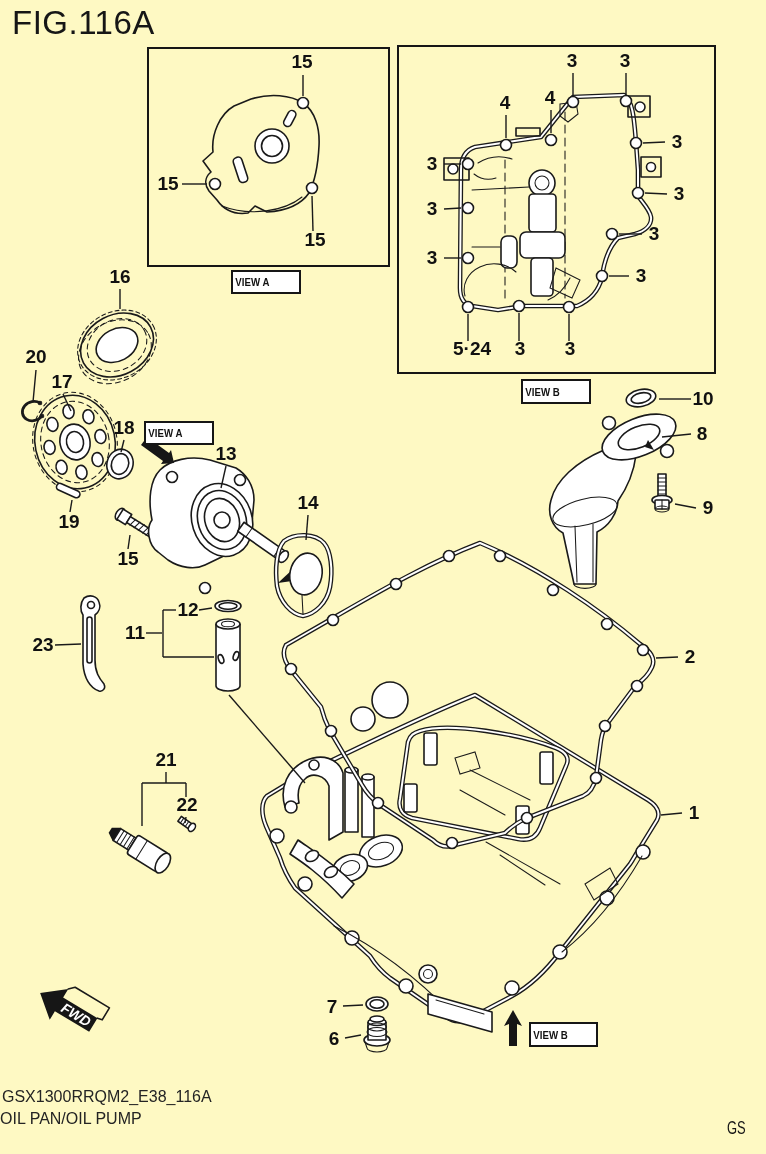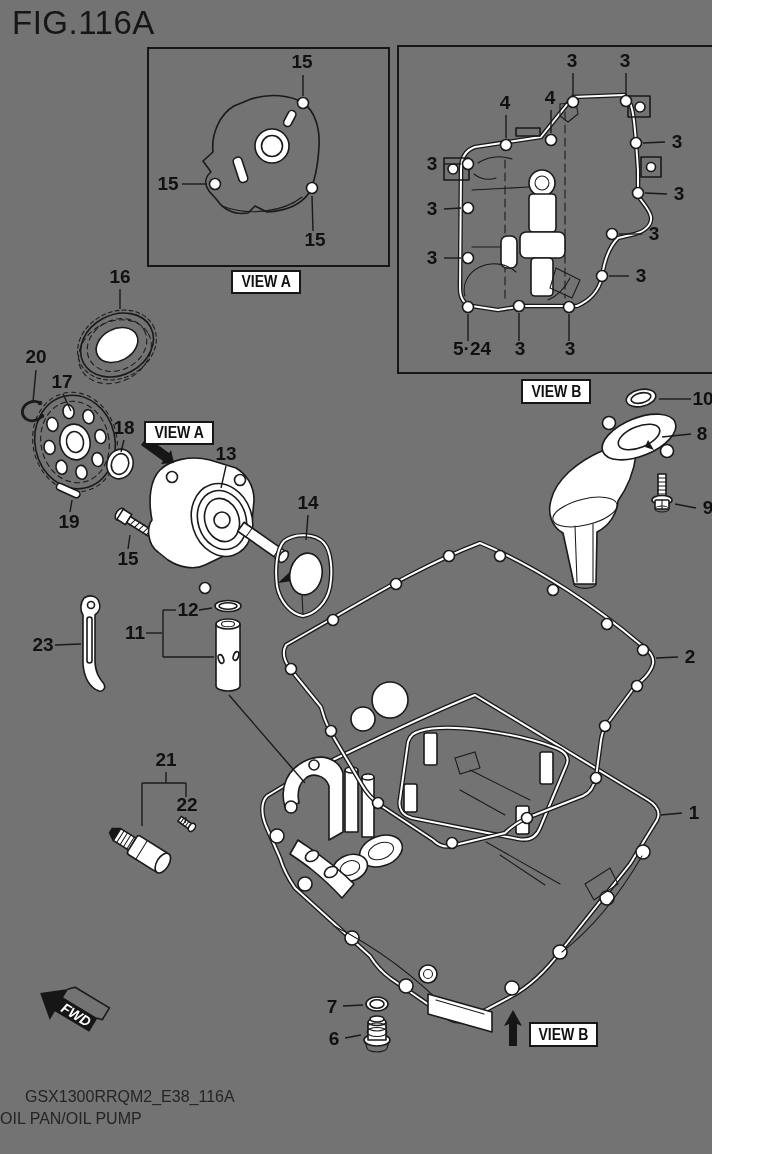--- a/index.html
+++ b/index.html
@@ -1,22 +1,22 @@
 <!DOCTYPE html>
 <html><head>
 <meta charset="utf-8">
 <style>
   html,body{margin:0;padding:0;background:#fff}
-  .stage{position:relative;width:712px;height:1154px;background:#737373;
+  .stage{position:relative;width:766px;height:1154px;background:#fef9c3;
          font-family:"Liberation Sans",sans-serif;overflow:hidden;color:#111}
   .title{position:absolute;left:12px;top:4px;font-size:33px;font-weight:400;
          letter-spacing:.5px;color:#161616}
   .frame{position:absolute;border:2px solid #161616;background:transparent}
   .cap{position:absolute;border:2px solid #161616;background:#fff;display:flex;
-       align-items:center;justify-content:center;font-weight:700;font-size:16px;color:#111}
+       align-items:center;font-weight:700;font-size:11px;color:#111}
   .cap span{display:inline-block;transform:scaleX(.88);white-space:nowrap;letter-spacing:0}
   .footer-line{position:absolute;font-size:16px;font-weight:400;color:#242424;white-space:nowrap}
   .gs{position:absolute;left:727px;top:1118px;font-size:18px;color:#161616;
       transform:scaleX(.72);transform-origin:left top}
   svg.art{position:absolute;left:0;top:0}
   .ln{fill:none;stroke:#1a1a1a;stroke-width:1.6;stroke-linecap:round;stroke-linejoin:round}
   .thin{fill:none;stroke:#1a1a1a;stroke-width:1.05;stroke-linecap:round}
   .wfill{fill:#fff;stroke:#1a1a1a;stroke-width:1.6;stroke-linejoin:round}
   .band{fill:none;stroke:#1a1a1a;stroke-width:4.6;stroke-linejoin:round}
   .bandw{fill:none;stroke:#fff;stroke-width:2;stroke-linejoin:round}
@@ -400,16 +400,16 @@
   <div class="cap" style="left:521px;top:379px;width:66px;height:21px">
     <span>VIEW B</span>
   </div>
   <div class="cap" style="left:144px;top:421px;width:66px;height:20px">
     <span>VIEW A</span>
   </div>
   <div class="cap" style="left:529px;top:1022px;width:65px;height:21px">
     <span>VIEW B</span>
   </div>
 
-  <div class="footer-line" style="left:25px;top:1088px">GSX1300RRQM2_E38_116A</div>
+  <div class="footer-line" style="left:2px;top:1088px">GSX1300RRQM2_E38_116A</div>
   <div class="footer-line" style="left:0;top:1110px">OIL PAN/OIL PUMP</div>
   <div class="gs">GS</div>
 </div>
 
 </body></html>

